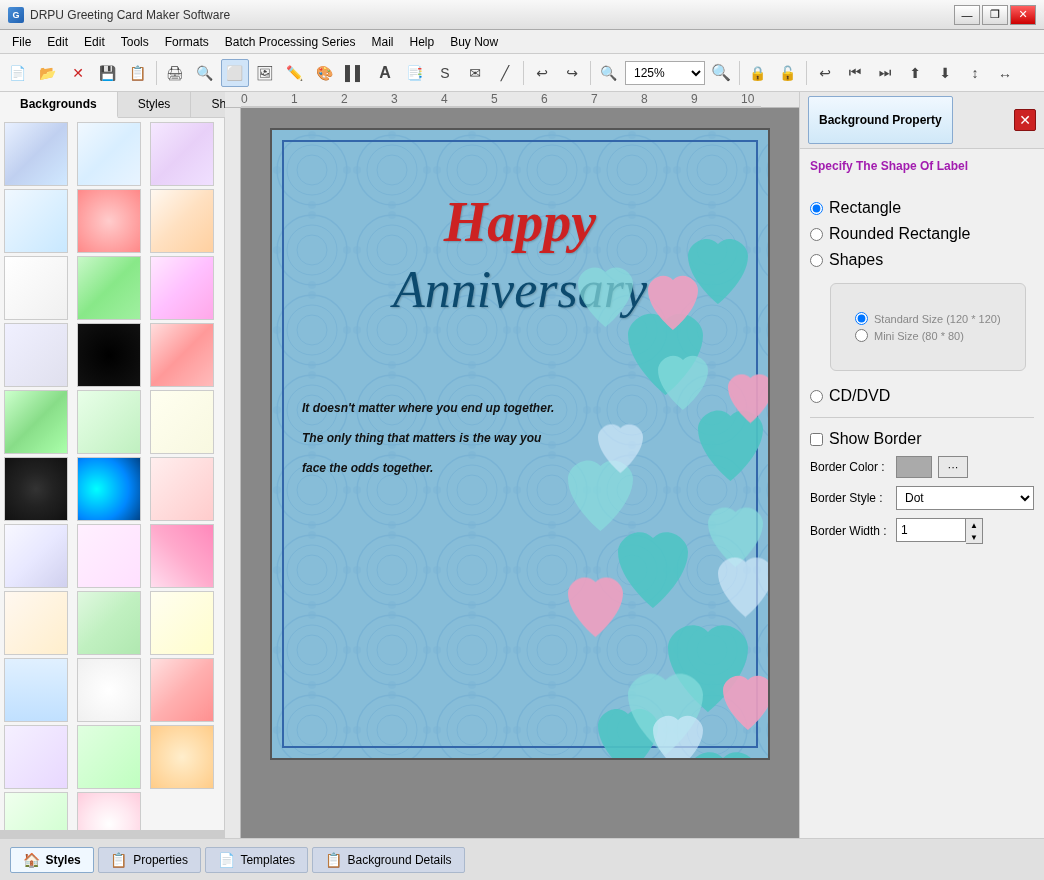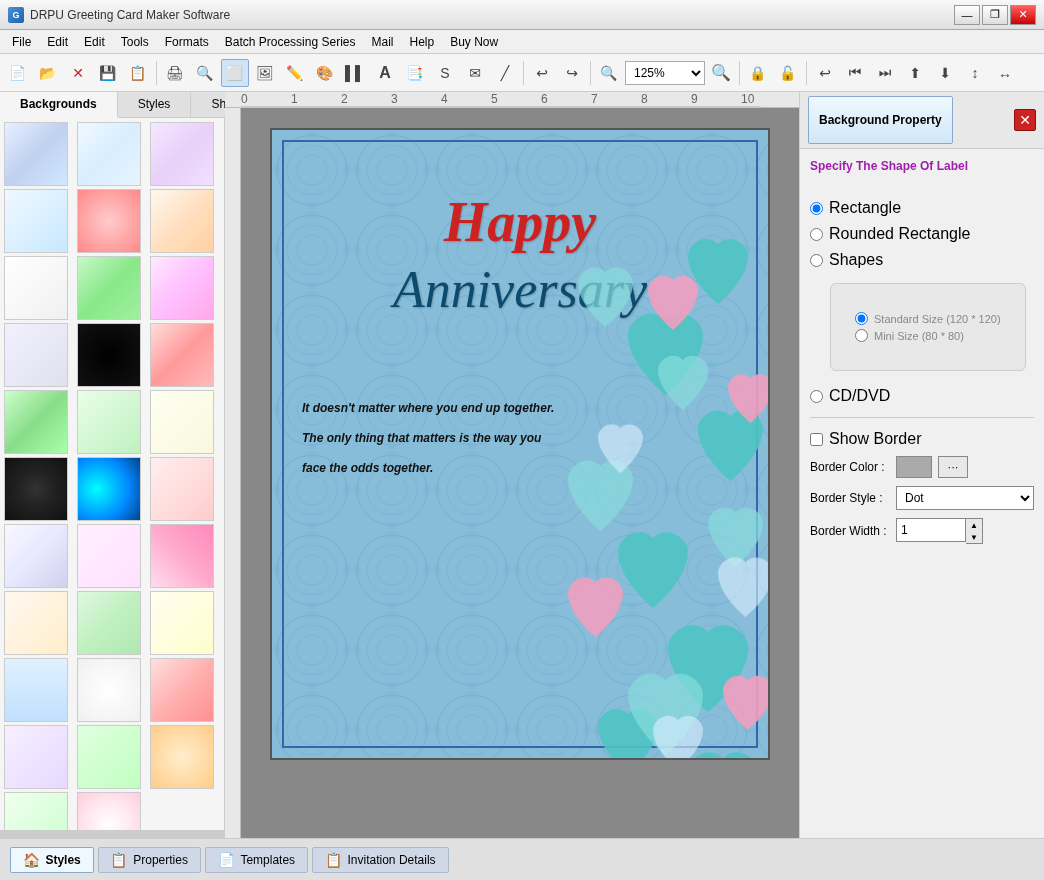--- a/index.html
+++ b/index.html
@@ -426,16 +426,16 @@
     <div class="bottom-tab">
       <span class="bottom-tab-icon">📋</span>
       <span>Properties</span>
     </div>
     <div class="bottom-tab">
       <span class="bottom-tab-icon">📄</span>
       <span>Templates</span>
     </div>
     <div class="bottom-tab">
       <span class="bottom-tab-icon">📋</span>
-      <span>Invitation Details</span>
+      <span>Background Details</span>
     </div>
   </div>
 </div>
 
 </body></html>

